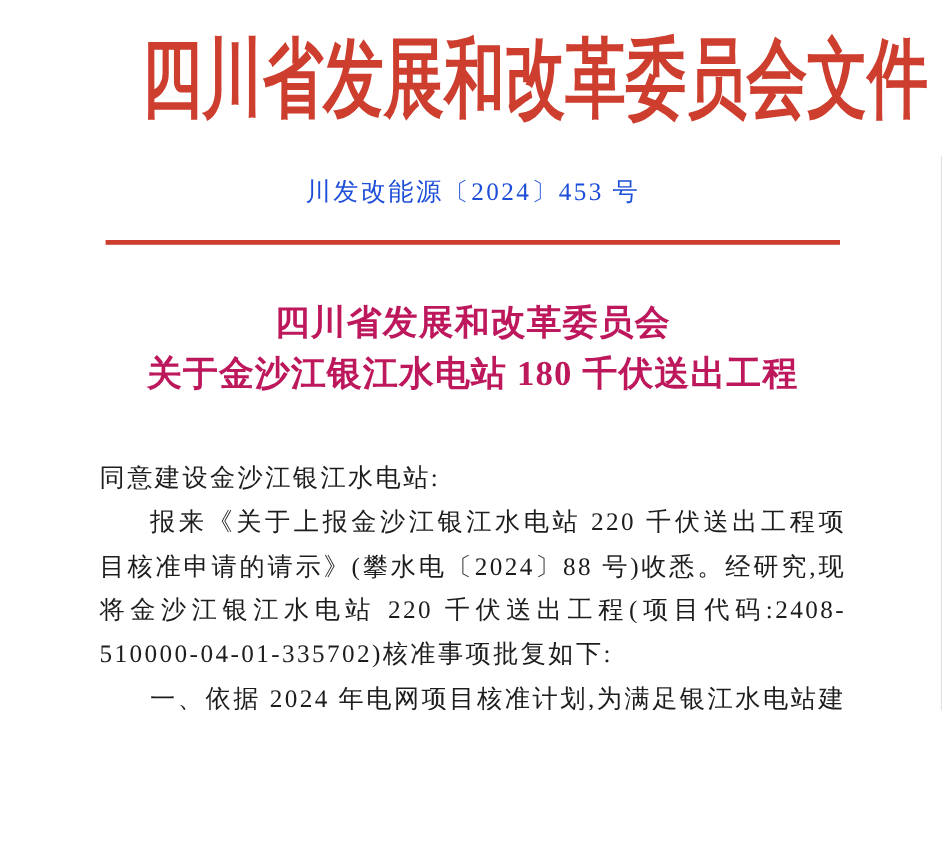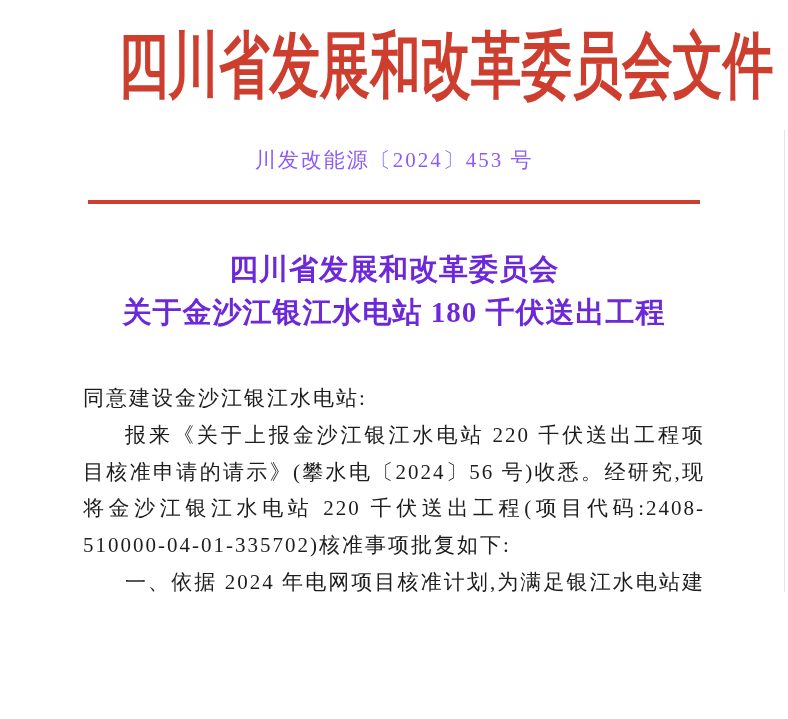--- a/index.html
+++ b/index.html
@@ -23,36 +23,36 @@
     transform: scaleX(0.70);
     transform-origin: 50% 50%;
     white-space: nowrap;
   }
   .doc-number {
     margin-top: 34px;
     text-align: center;
     font-size: 21px;
     line-height: 28px;
     letter-spacing: 2px;
-    color: #8b5cf6;
+    color: #1d4ed8;
   }
   .red-divider {
     width: 612px;
     height: 4px;
     background: var(--accent-red, #cd3e2e);
     margin: 26px auto 0 auto;
   }
   .doc-title {
     margin-top: 44px;
     text-align: center;
     font-weight: 700;
     font-size: 29px;
     line-height: 43px;
     letter-spacing: 1px;
-    color: #6d28d9;
+    color: #be185d;
   }
   .body-text {
     width: 622px;
     margin: 46px auto 0 auto;
     font-size: 21px;
     line-height: 36.8px;
     letter-spacing: 2px;
     text-align: justify;
     color: #1d1d1d;
   }
@@ -78,19 +78,19 @@
 
   <div class="red-divider"></div>
 
   <div class="doc-title">
     <div>四川省发展和改革委员会</div>
     <div>关于金沙江银江水电站 180 千伏送出工程</div>
   </div>
 
   <div class="body-text">
     <p class="salutation">同意建设金沙江银江水电站:</p>
-    <p class="para">报来《关于上报金沙江银江水电站 220 千伏送出工程项目核准申请的请示》(攀水电〔2024〕56 号)收悉。经研究,现将金沙江银江水电站 220 千伏送出工程(项目代码:2408-510000-04-01-335702)核准事项批复如下:</p>
+    <p class="para">报来《关于上报金沙江银江水电站 220 千伏送出工程项目核准申请的请示》(攀水电〔2024〕88 号)收悉。经研究,现将金沙江银江水电站 220 千伏送出工程(项目代码:2408-510000-04-01-335702)核准事项批复如下:</p>
     <p class="para">一、依据 2024 年电网项目核准计划,为满足银江水电站建成后电力送出需求,促进地区清洁能源开发利用,同意建设金沙江银江水电站 220 千伏送出工程。项目单位为攀枝花华润水电开发</p>
   </div>
 
   <div class="scan-edge"></div>
 
 </div>
 
 </body></html>

